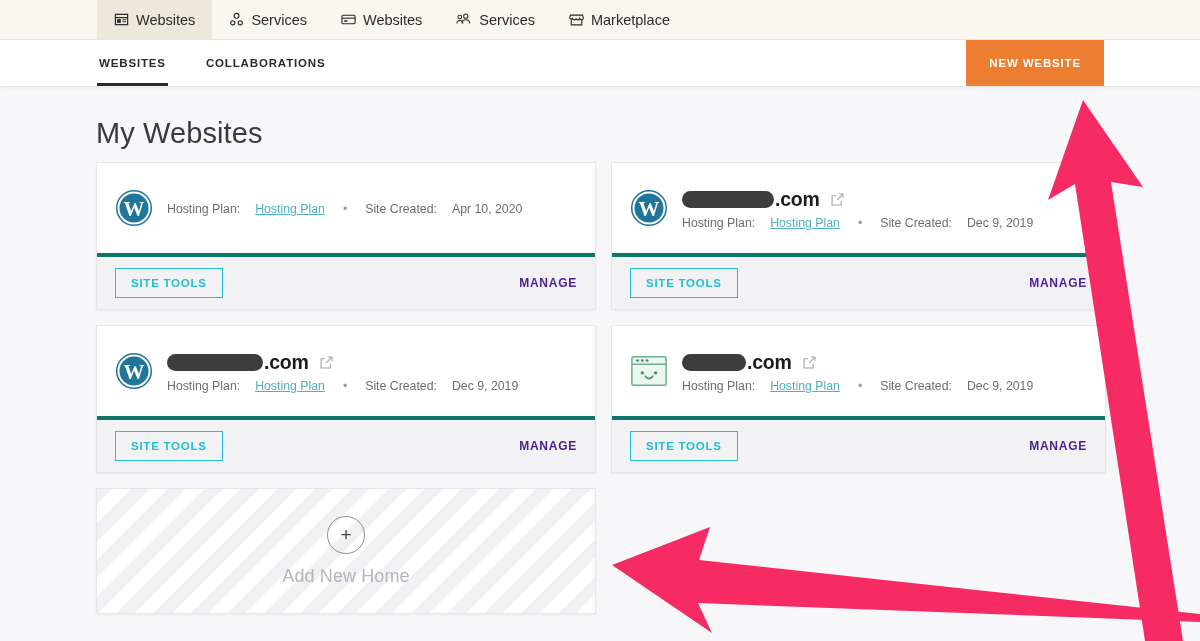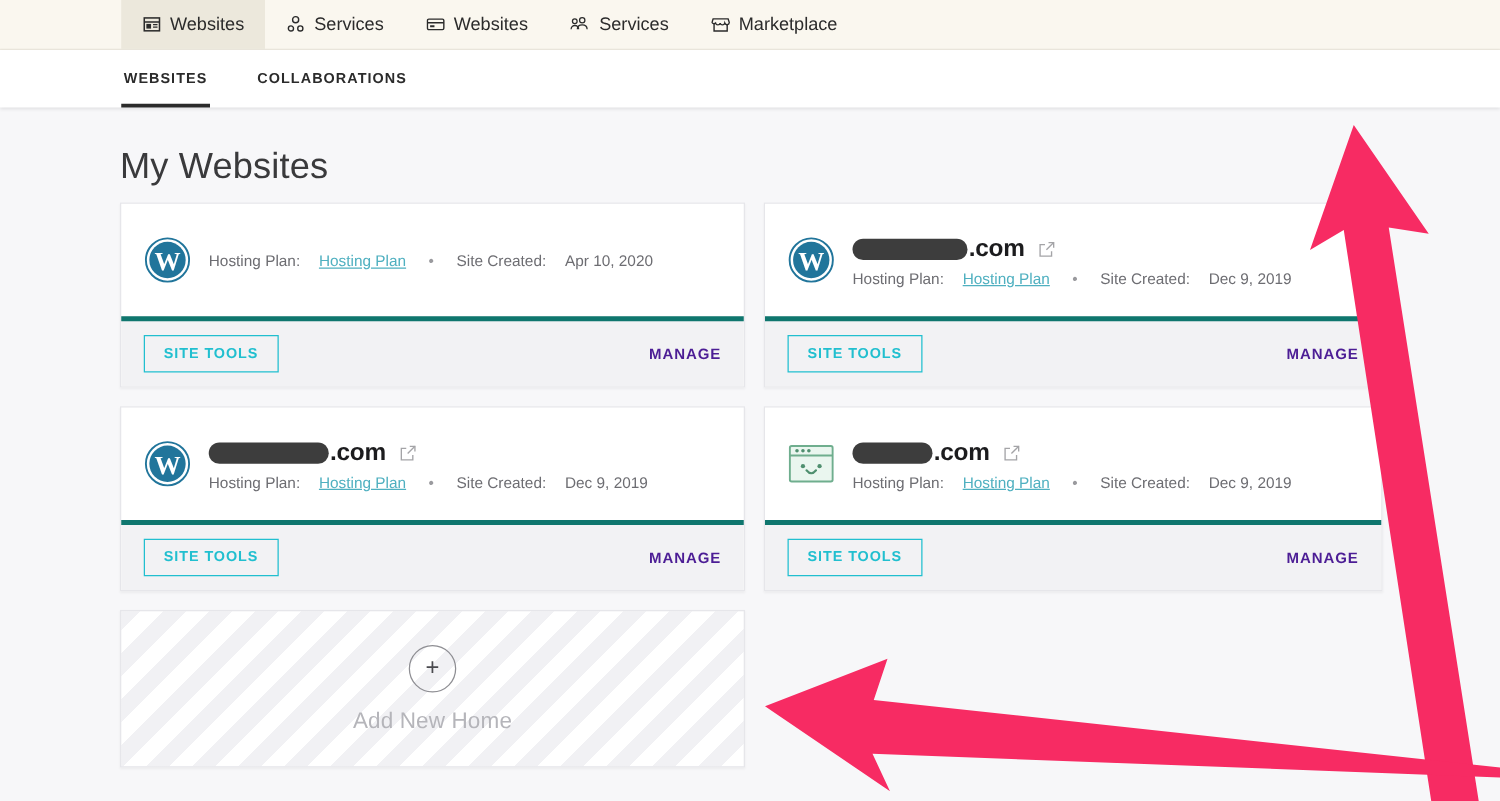--- a/index.html
+++ b/index.html
@@ -298,20 +298,21 @@
   </div>
 </nav>
 
 <nav id="sub-nav">
   <div class="subnav-item active">
     <span>WEBSITES</span>
   </div>
   <div class="subnav-item">
     <span>COLLABORATIONS</span>
   </div>
+  <button id="new-website-btn">NEW WEBSITE</button>
 </nav>
 
 <main id="main">
   <h1 id="page-title">My Websites</h1>
 
   <div id="card-grid">
 
     <div class="site-card">
       <div class="card-body">
         <span class="site-icon">

